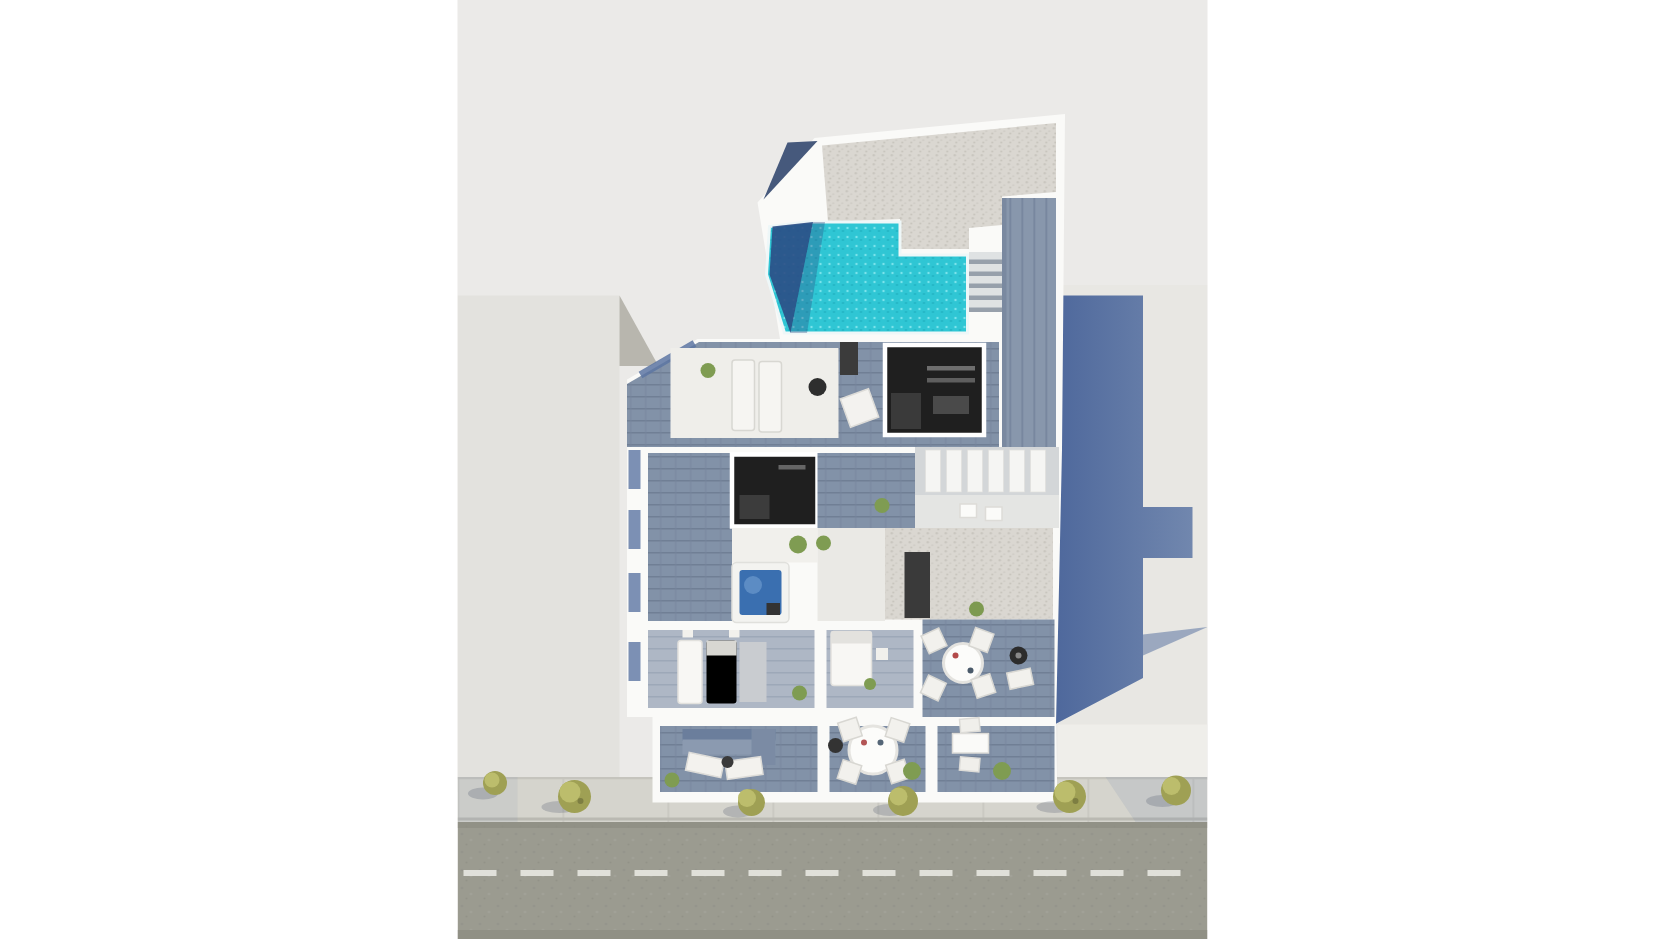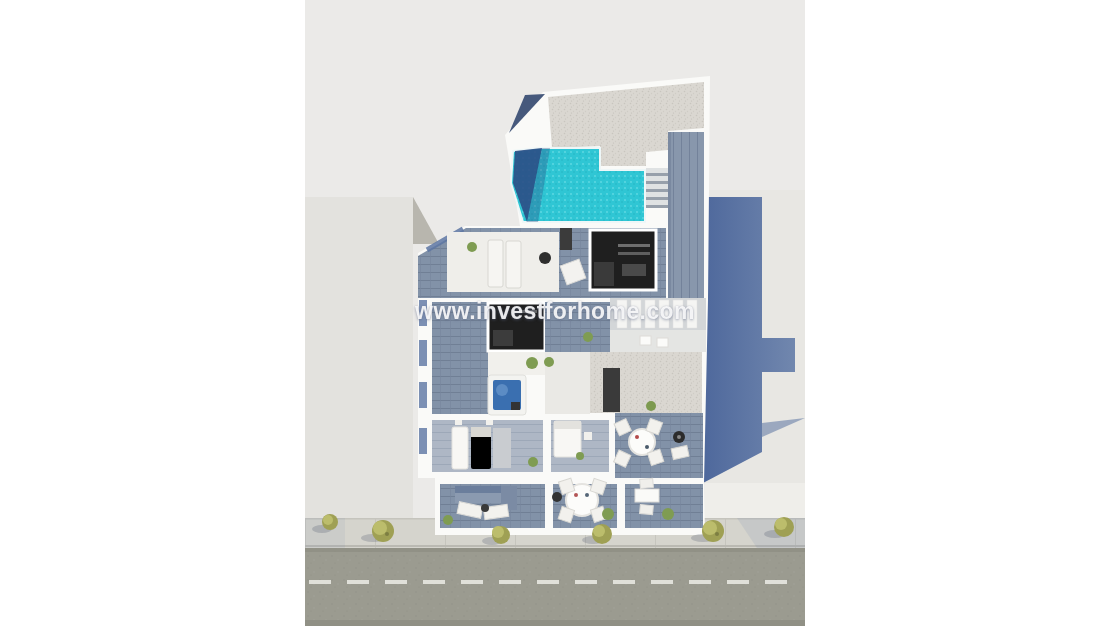--- a/index.html
+++ b/index.html
@@ -271,15 +271,14 @@
           <circle cx="412" cy="534" r="2" fill="#7d7e42"></circle>
         </g>
         <g>
           <ellipse cx="470" cy="534" rx="11" ry="4" fill="#3c465a" opacity=".22"></ellipse>
           <circle cx="479" cy="527" r="10" fill="#9fa054"></circle>
             <circle cx="476" cy="524" r="6" fill="#bcbd6c"></circle>
         </g>
       </g>
     </svg>
 
-    <div class="watermark">www.investforhome.com</div>
   </div>
 </div>
 
 </body></html>

